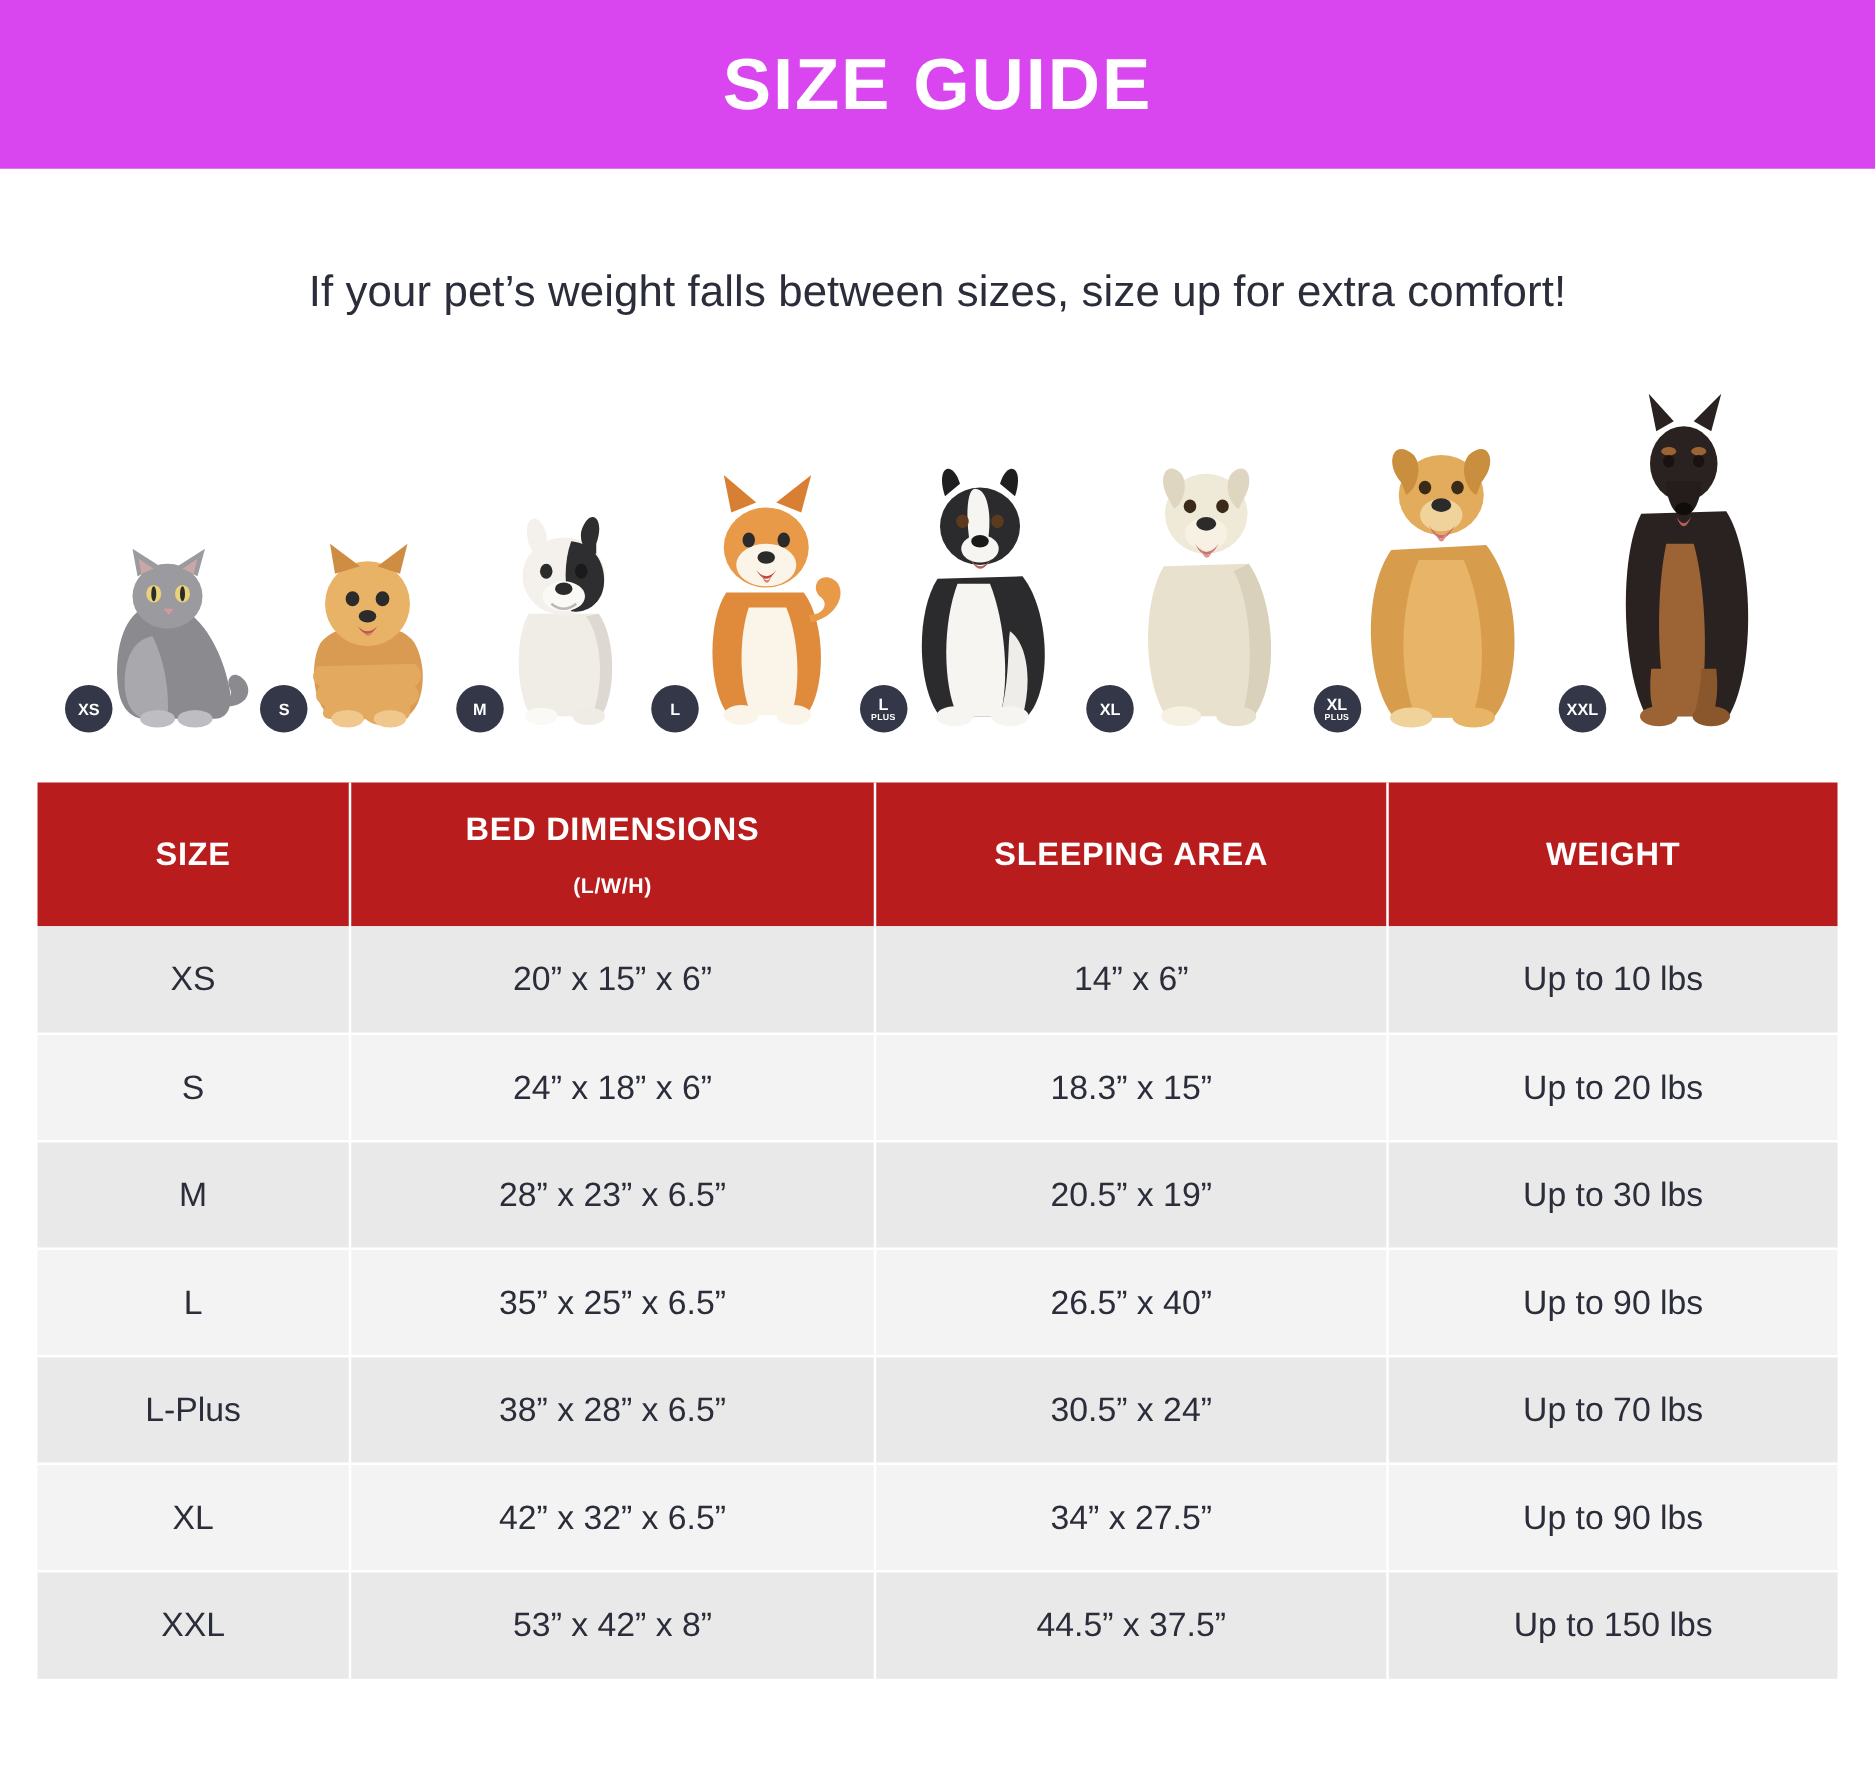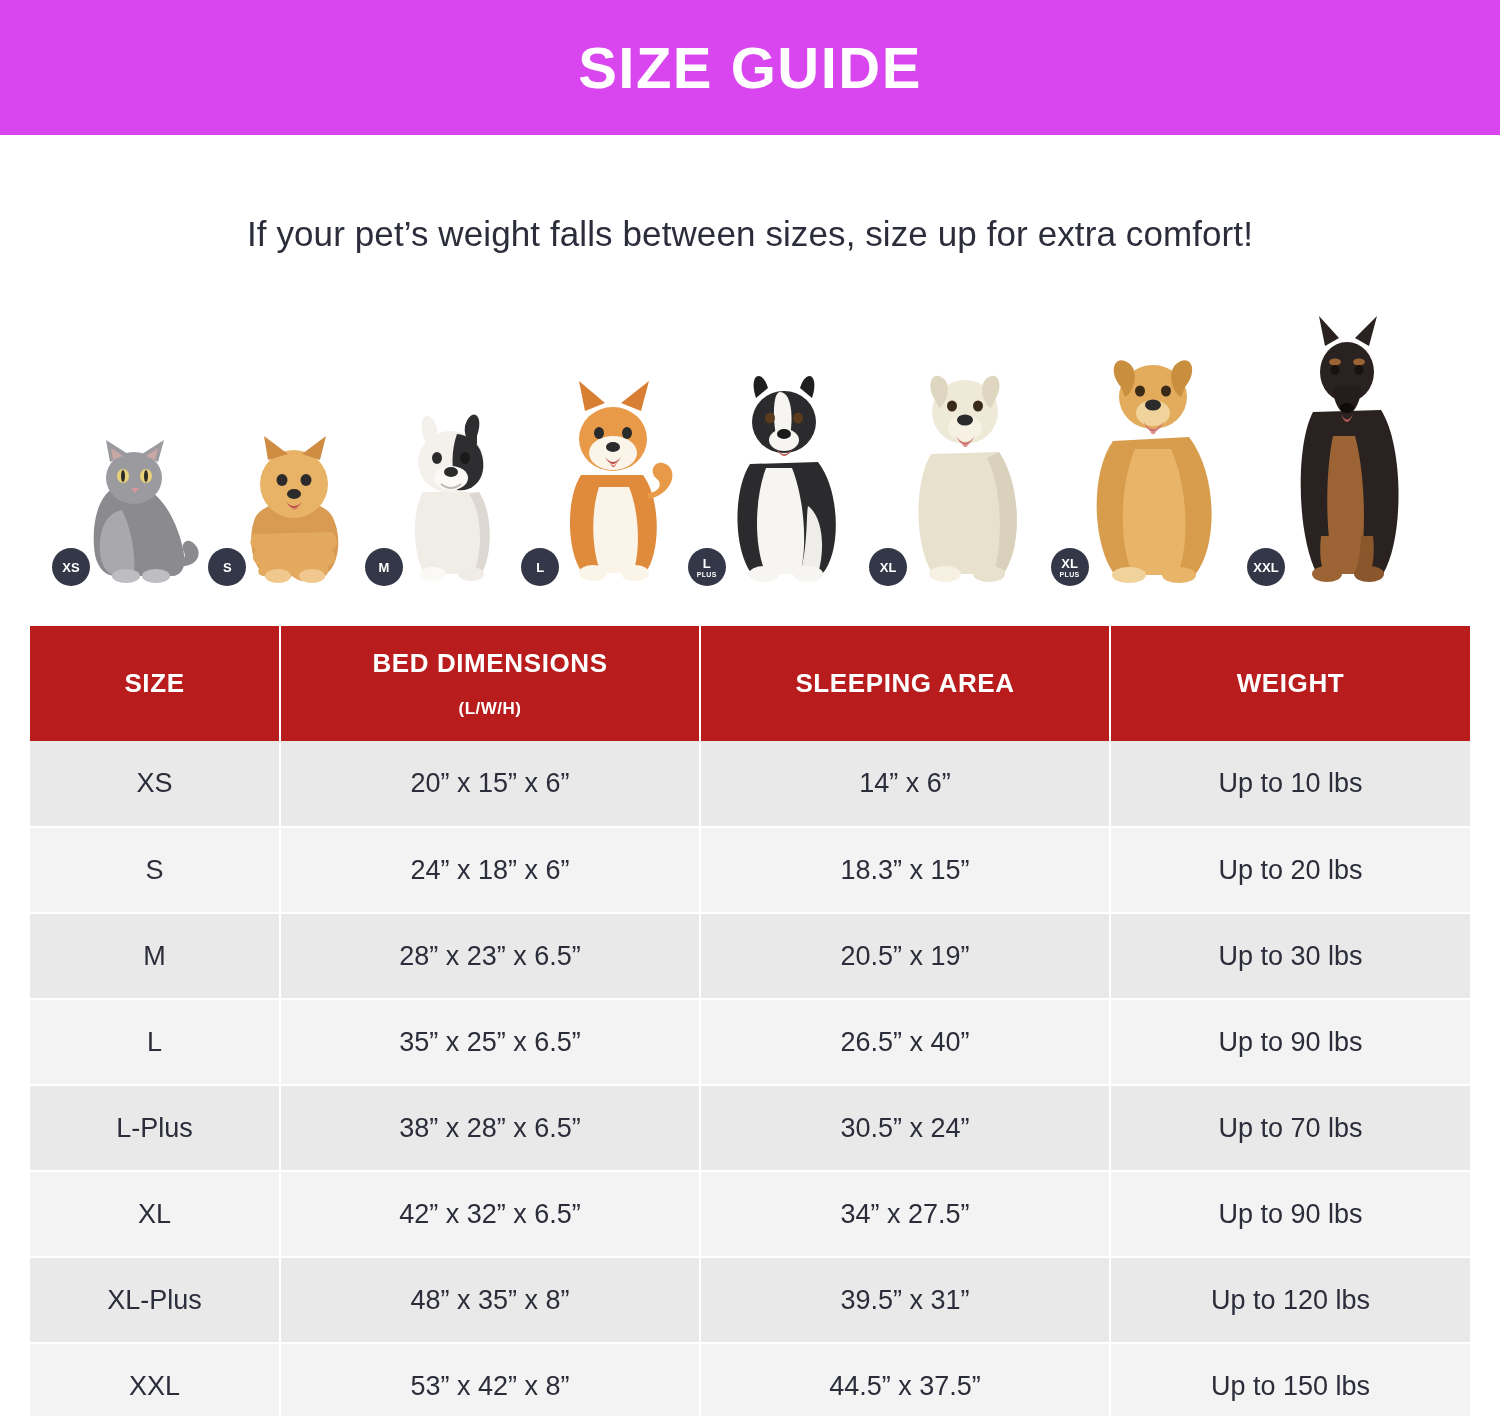--- a/index.html
+++ b/index.html
@@ -494,26 +494,20 @@
           <td>30.5” x 24”</td>
           <td>Up to 70 lbs</td>
         </tr>
         <tr>
           <td>XL</td>
           <td>42” x 32” x 6.5”</td>
           <td>34” x 27.5”</td>
           <td>Up to 90 lbs</td>
         </tr>
         <tr>
-          <td>XL-Plus</td>
-          <td>48” x 35” x 8”</td>
-          <td>39.5” x 31”</td>
-          <td>Up to 120 lbs</td>
-        </tr>
-        <tr>
           <td>XXL</td>
           <td>53” x 42” x 8”</td>
           <td>44.5” x 37.5”</td>
           <td>Up to 150 lbs</td>
         </tr>
       </tbody>
     </table>
   </div>
 
 </div>

